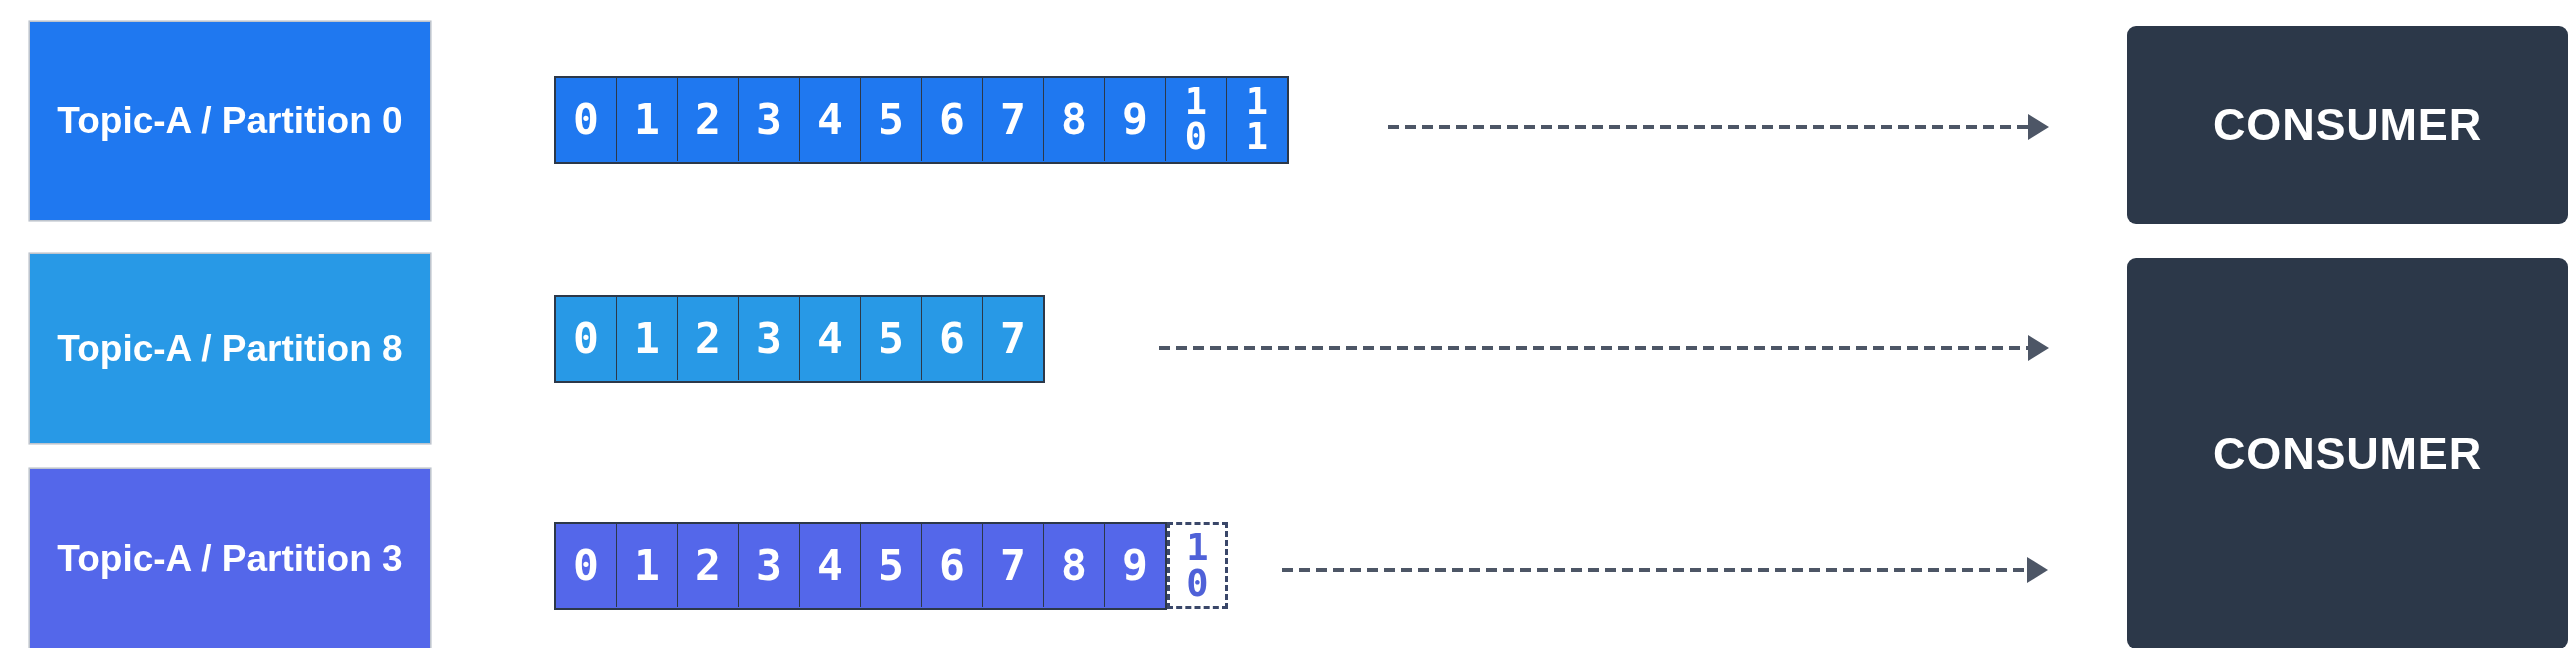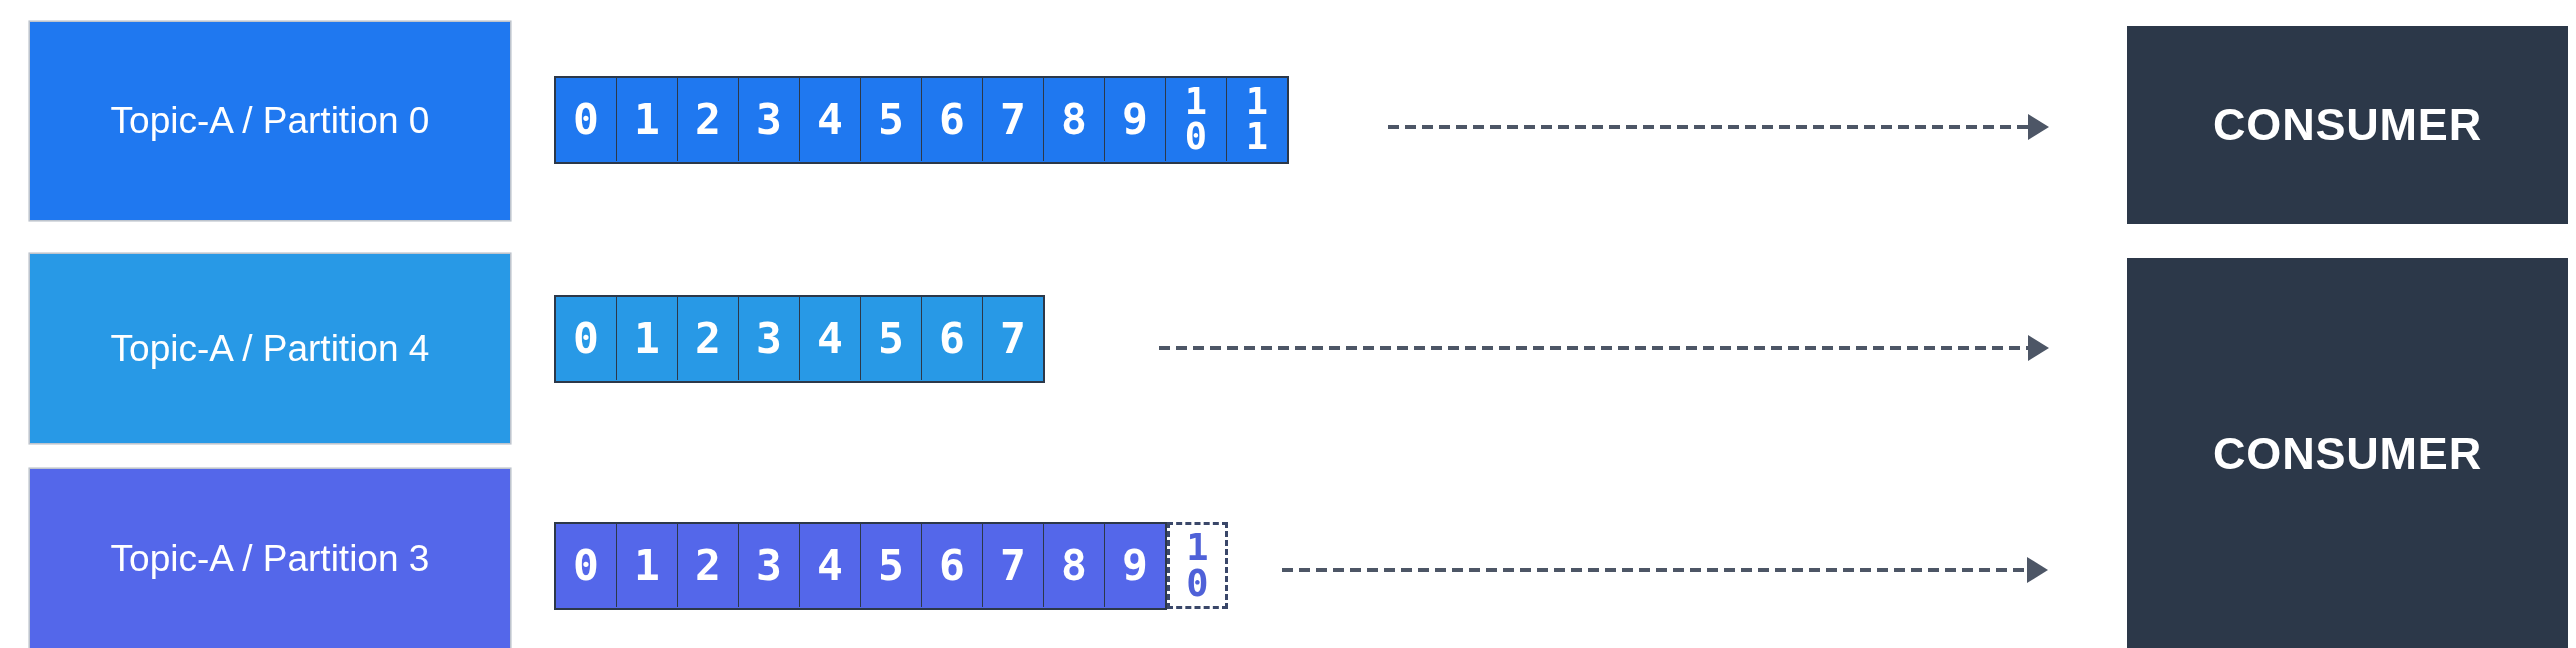--- a/index.html
+++ b/index.html
@@ -2,23 +2,23 @@
 <html style="--p0: #1f78f0; --p1: #2899e6; --p2: #5467ea; --navy: #2c3849; --arrow: #4d5666; --pendingText: #4f61d8; --pendingBorder: #3a4769;font-size:13px"><head>
 <meta charset="utf-8">
 <style>
   html,body{margin:0;padding:0;background:#ffffff;}
   .canvas{
     position:relative;width:2576px;height:649px;background:#ffffff;overflow:hidden;
     font-family:"Liberation Sans",sans-serif;
   }
   
   .plabel{
-    position:absolute;left:30px;width:480px;
+    position:absolute;left:30px;width:400px;
     display:flex;align-items:center;justify-content:center;
-    color:#ffffff;font-weight:normal;font-size:37px;
+    color:#ffffff;font-weight:bold;font-size:37px;
     box-shadow:0 0 0 1.6px rgba(22,42,74,0.28);
   }
   .r0 .plabel{top:22px;height:198px;background:var(--p0);}
   .r1 .plabel{top:254px;height:189px;background:var(--p1);}
   .r2 .plabel{top:469px;height:180px;background:var(--p2);}
   
   .strip{
     position:absolute;left:554px;height:88px;display:flex;
     border:2.4px solid var(--navy);box-sizing:border-box;
   }
@@ -52,21 +52,21 @@
   }
   .arrow .head{
     position:absolute;right:0;top:50%;margin-top:-13px;width:0;height:0;
     border-top:13px solid transparent;border-bottom:13px solid transparent;
     border-left:21px solid var(--arrow);
   }
   
   .consumer{
     position:absolute;left:2127px;width:441px;background:var(--navy);
     display:flex;align-items:center;justify-content:center;
-    color:#ffffff;font-weight:bold;font-size:45px;letter-spacing:0.8px;
+    color:#ffffff;font-weight:bold;font-size:45px;letter-spacing:0.8px;border-radius:9px;
   }
   .consumer.c0{top:26px;height:198px;}
   .consumer.c1{top:258px;height:391px;}
 </style>
 </head>
 <body>
 
 <div class="canvas">
 
   <div class="row r0">
@@ -87,21 +87,21 @@
         <div class="cell stacked">1
 1</div>
       </div>
     <div class="arrow">
       <div class="line"></div>
       <div class="head"></div>
     </div>
   </div>
 
   <div class="row r1">
-    <div class="plabel">Topic-A / Partition 4</div>
+    <div class="plabel">Topic-A / Partition 8</div>
     <div class="strip">
         <div class="cell">0</div>
         <div class="cell">1</div>
         <div class="cell">2</div>
         <div class="cell">3</div>
         <div class="cell">4</div>
         <div class="cell">5</div>
         <div class="cell">6</div>
         <div class="cell">7</div>
       </div>

